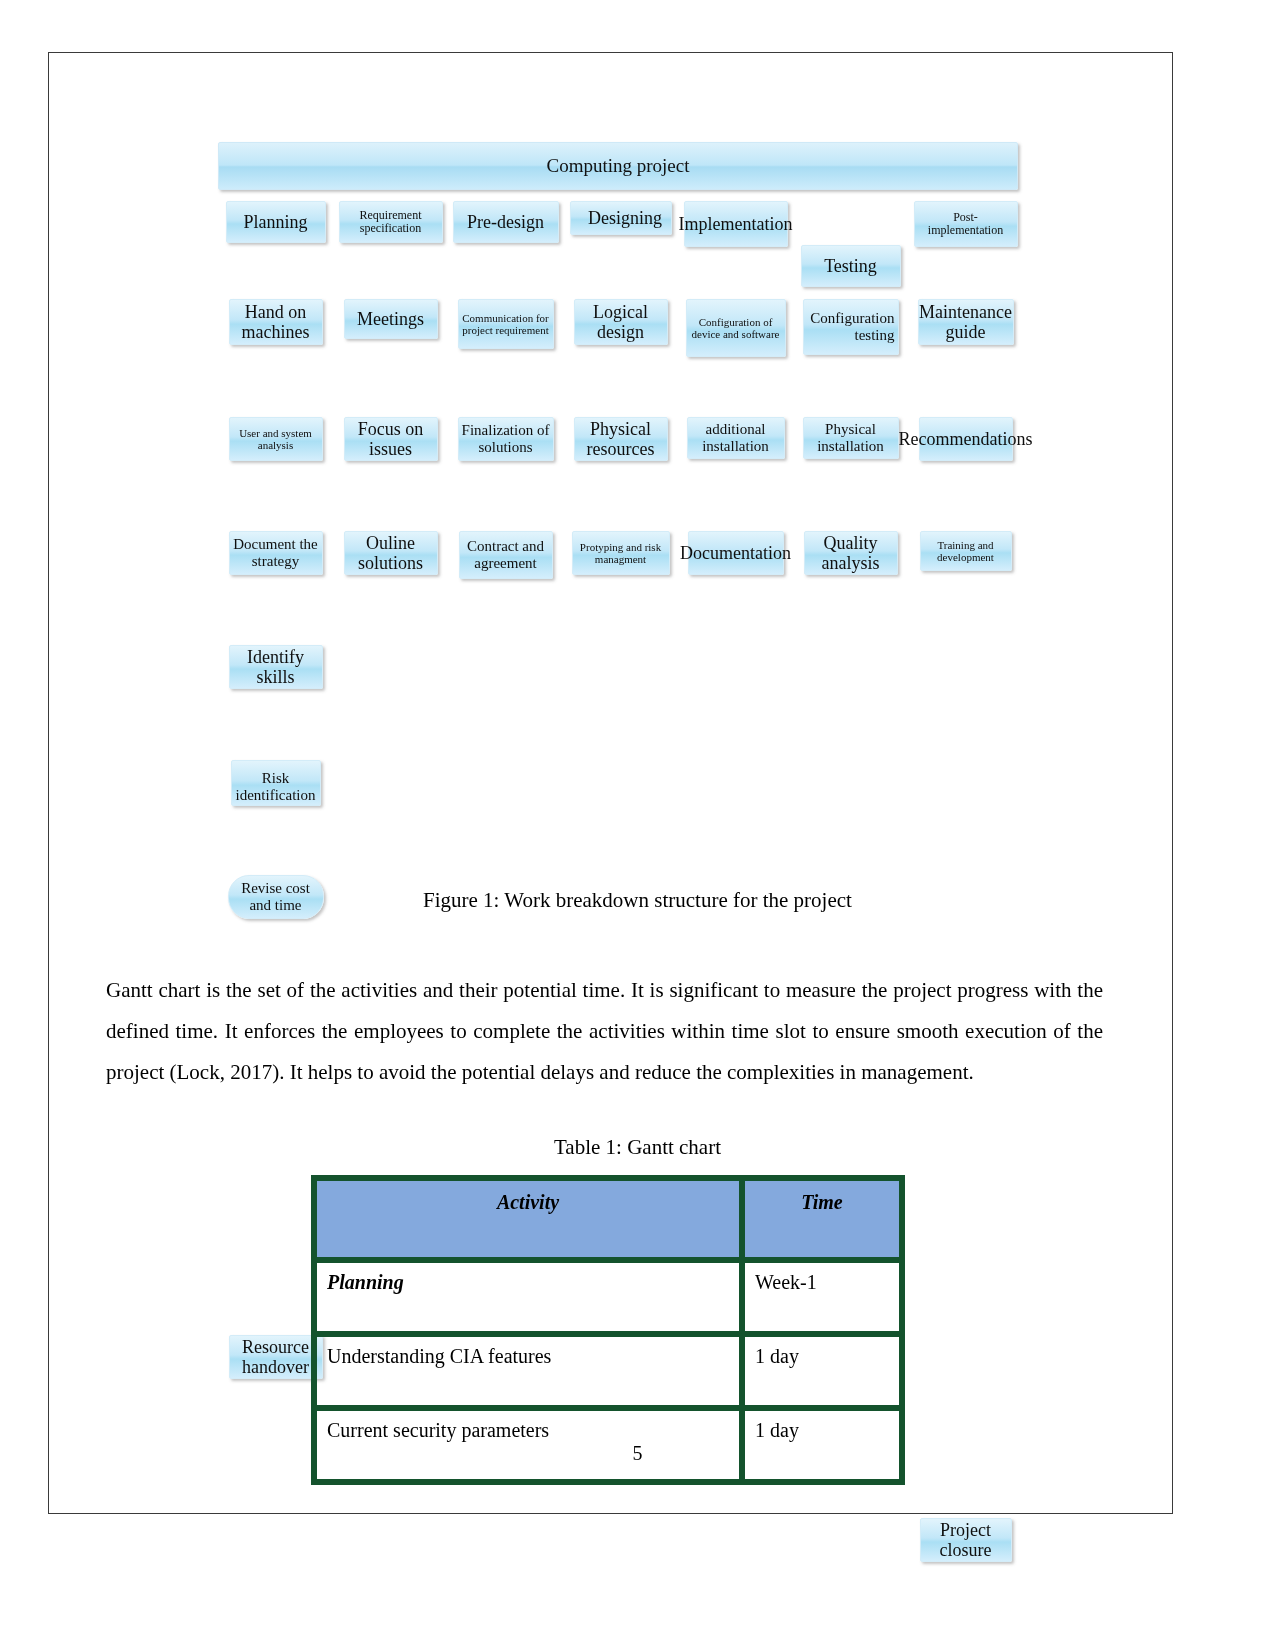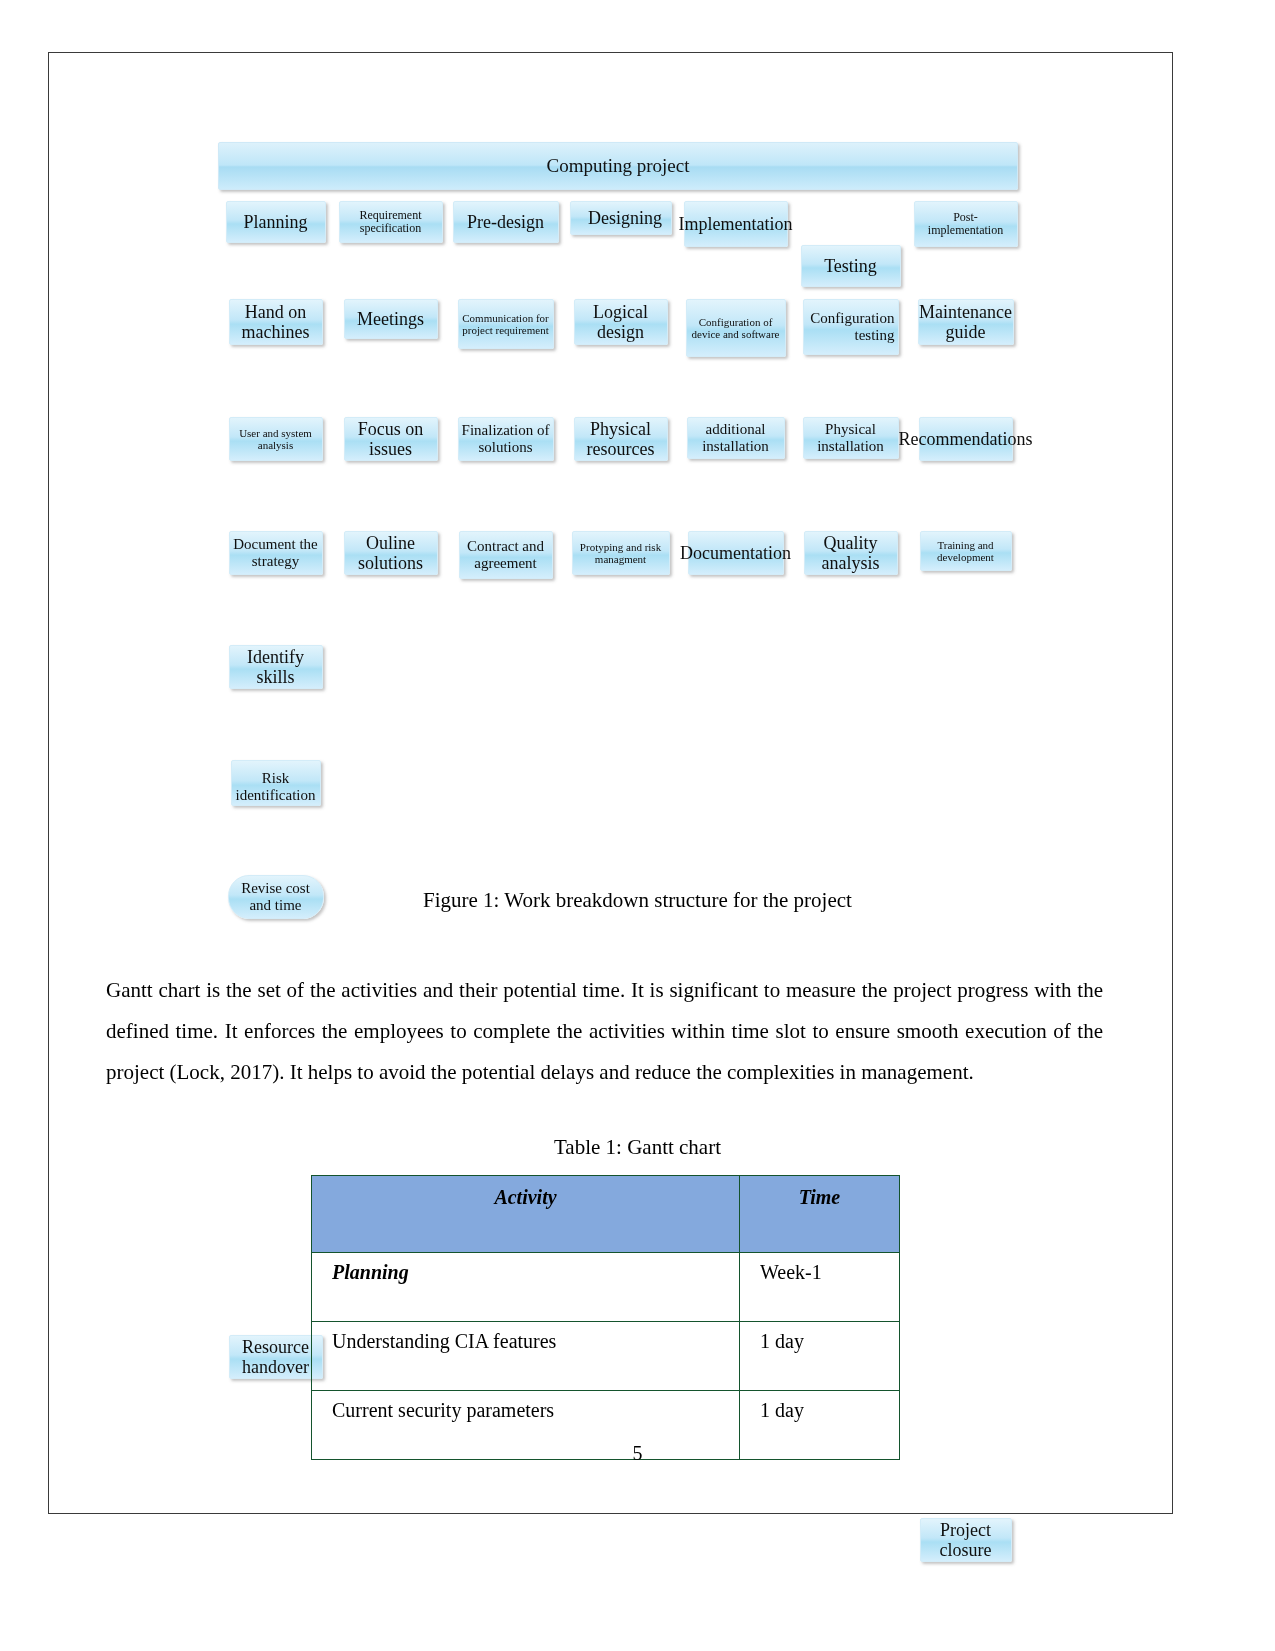--- a/index.html
+++ b/index.html
@@ -131,24 +131,24 @@
     left: 311px;
     top: 1175px;
     width: 588px;
   }
   table.gantt {
     border-collapse: collapse;
     width: 588px;
     table-layout: fixed;
   }
   table.gantt th, table.gantt td {
-    border: 1px solid #14532d;
+    border: 6px solid #14532d;
     vertical-align: top;
     font-size: 20px;
-    padding: 8px 20px;
+    padding: 8px 10px;
   }
   table.gantt th {
     background: #84a9dd;
     text-align: center;
     font-style: italic;
     font-weight: bold;
     height: 58px;
     vertical-align: top;
     padding-top: 10px;
   }

